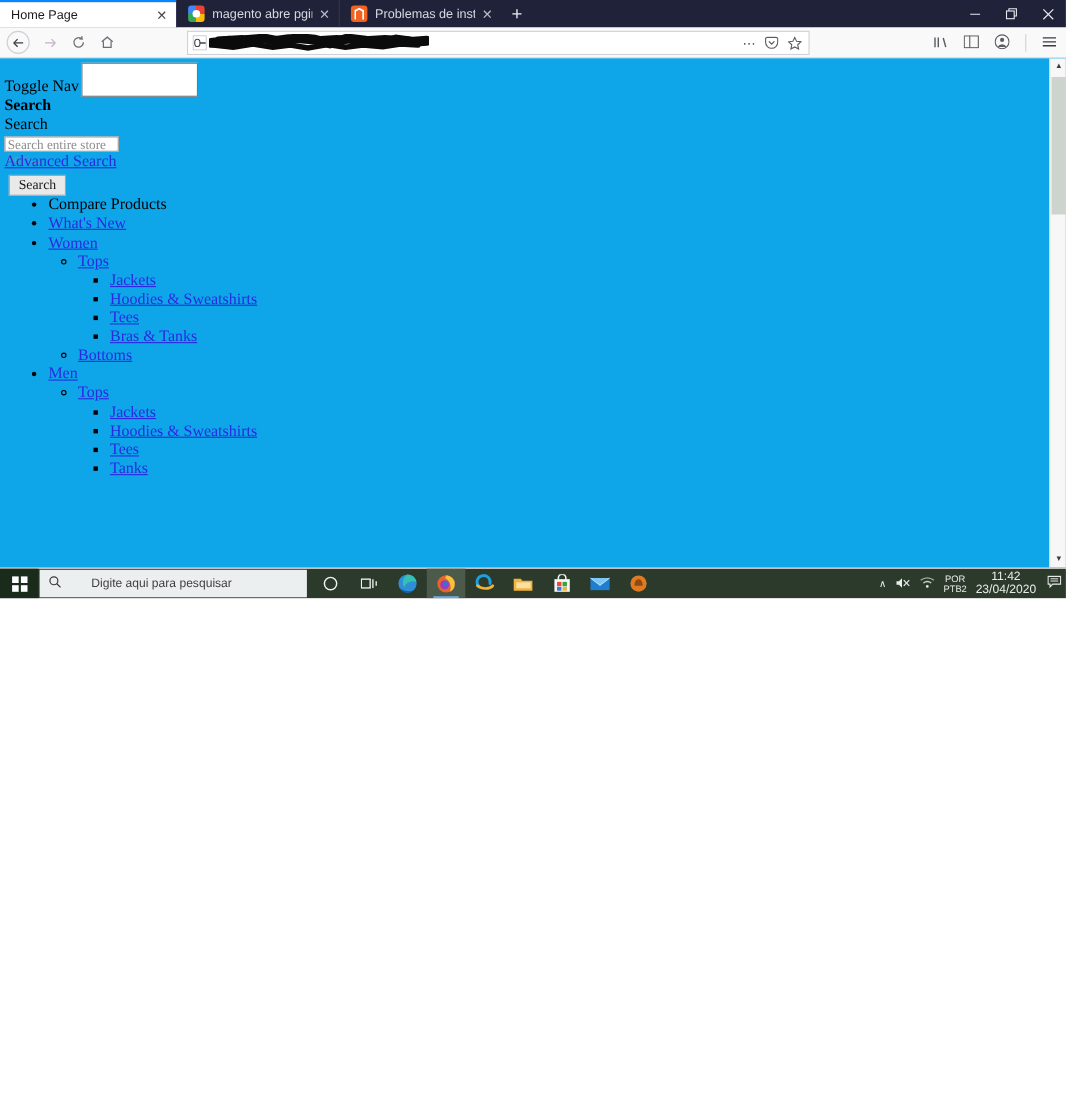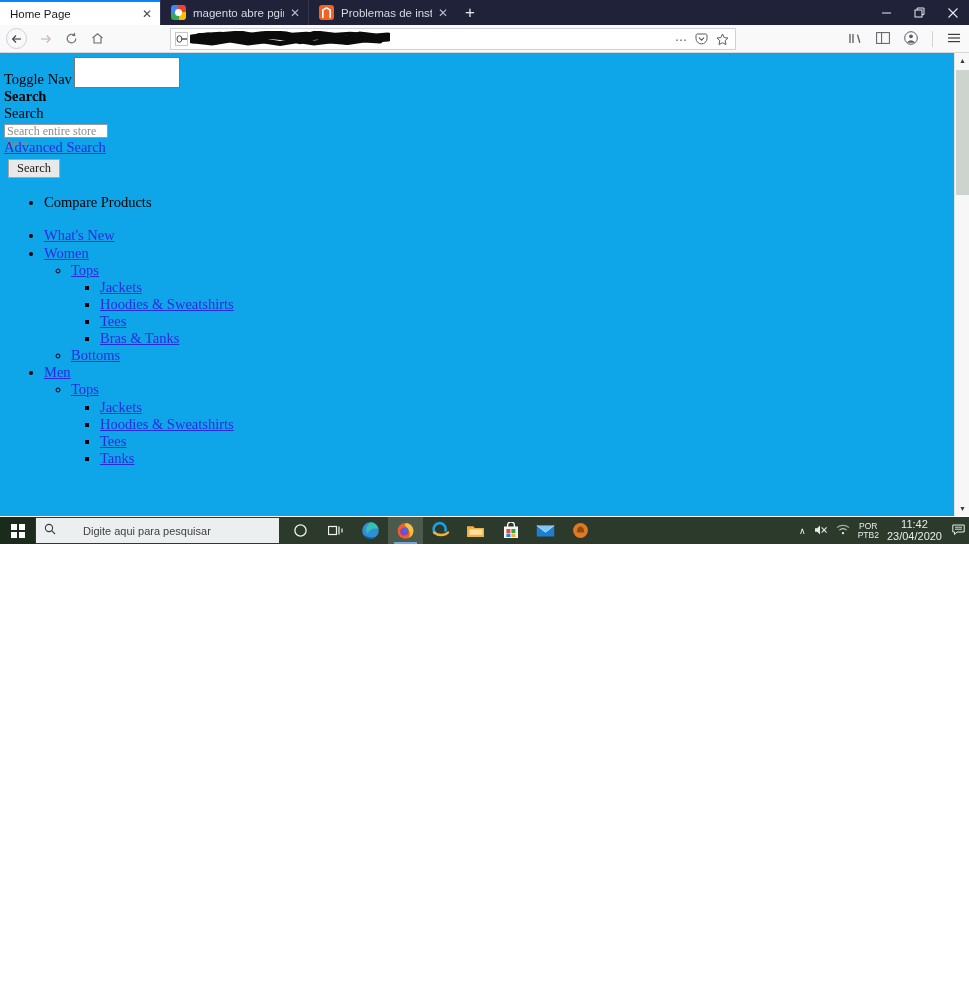--- a/index.html
+++ b/index.html
@@ -109,21 +109,21 @@
   .srch-input {
     font-family:"Liberation Serif", serif; font-size:12px; color:#8d8d8d;
     width:104px; height:14px; border:1px solid #9a9a9a; background:#fff;
     padding:0 2px; margin:2px 0 1px 0; display:block; line-height:13px;
   }
   .srch-btn {
     font-family:"Liberation Serif", serif; font-size:12.5px; color:#1a1a1a;
     border:1px solid #a5a5a5; background:#e9e9e9; padding:1px 8px;
     margin:3px 0 0 4px; display:inline-block; line-height:1.2;
   }
-  ul.lvl1 { margin:16px 0 0 0; padding-left:40px; list-style-type:disc; }
+  ul.lvl1 { margin:0 0 0 0; padding-left:40px; list-style-type:disc; }
   ul.lvl2 { margin:0; padding-left:27px; list-style-type:circle; }
   ul.lvl3 { margin:0; padding-left:29px; list-style-type:square; }
   ul.lvl1 > li, ul.lvl2 > li, ul.lvl3 > li { margin:0; padding:0; line-height:1.18; }
   .menu-link { display:block; margin:11px 0 6px 0; }
   .plain-item { color:#000; }
 
   
   .scrollbar {
     position:absolute; right:0; top:0; width:15px; bottom:0;
     background:#f7f7f7; border-left:1px solid #e4e4e4;

